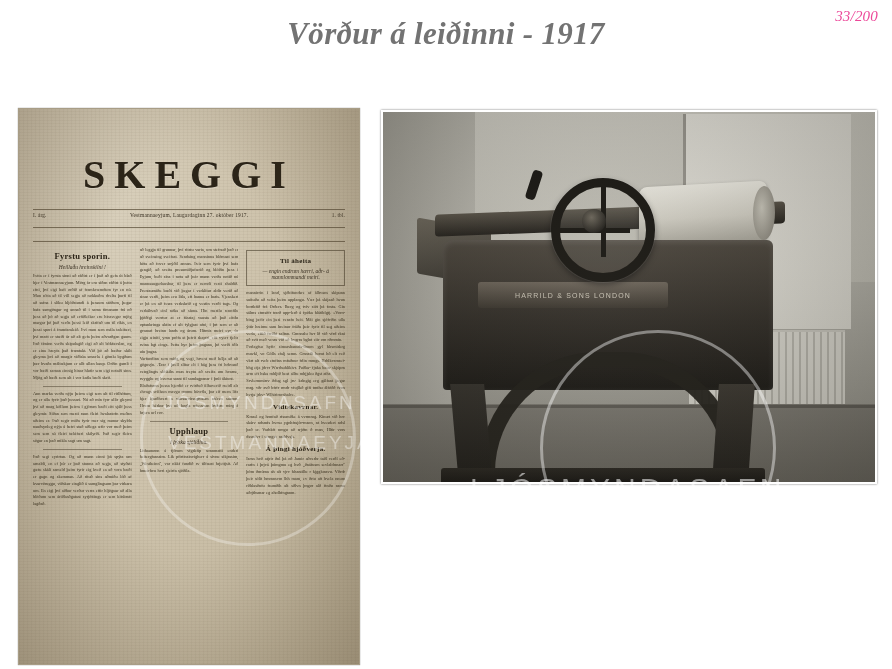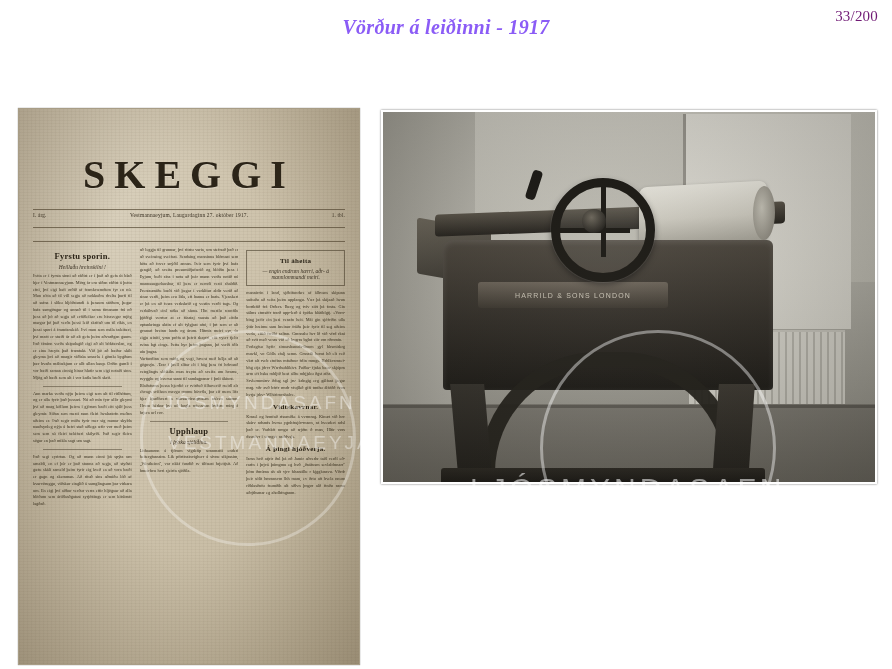--- a/index.html
+++ b/index.html
@@ -22,33 +22,34 @@
     background: #ffffff;
     box-sizing: border-box;
   }
 
   .page-number {
     position: absolute;
     top: 8px;
     right: 14px;
     font-family: "Liberation Serif", serif;
     font-size: 15px;
-    color: #701a75;
+    color: #ec4899;
     letter-spacing: 0.2px;
+    font-style: italic;
   }
 
   .title {
     margin: 0;
     padding-top: 16px;
     text-align: center;
     font-family: "Liberation Serif", serif;
     font-style: italic;
     font-weight: bold;
-    font-size: 20px;
-    color: #8b5cf6;
+    font-size: 31px;
+    color: #737373;
     letter-spacing: 0.3px;
   }
 
   .subtitle {
     margin: 10px 26px 0 26px;
     text-align: center;
     font-family: "Liberation Serif", serif;
     font-size: 15.5px;
     line-height: 1.42;
     color: #111111;

